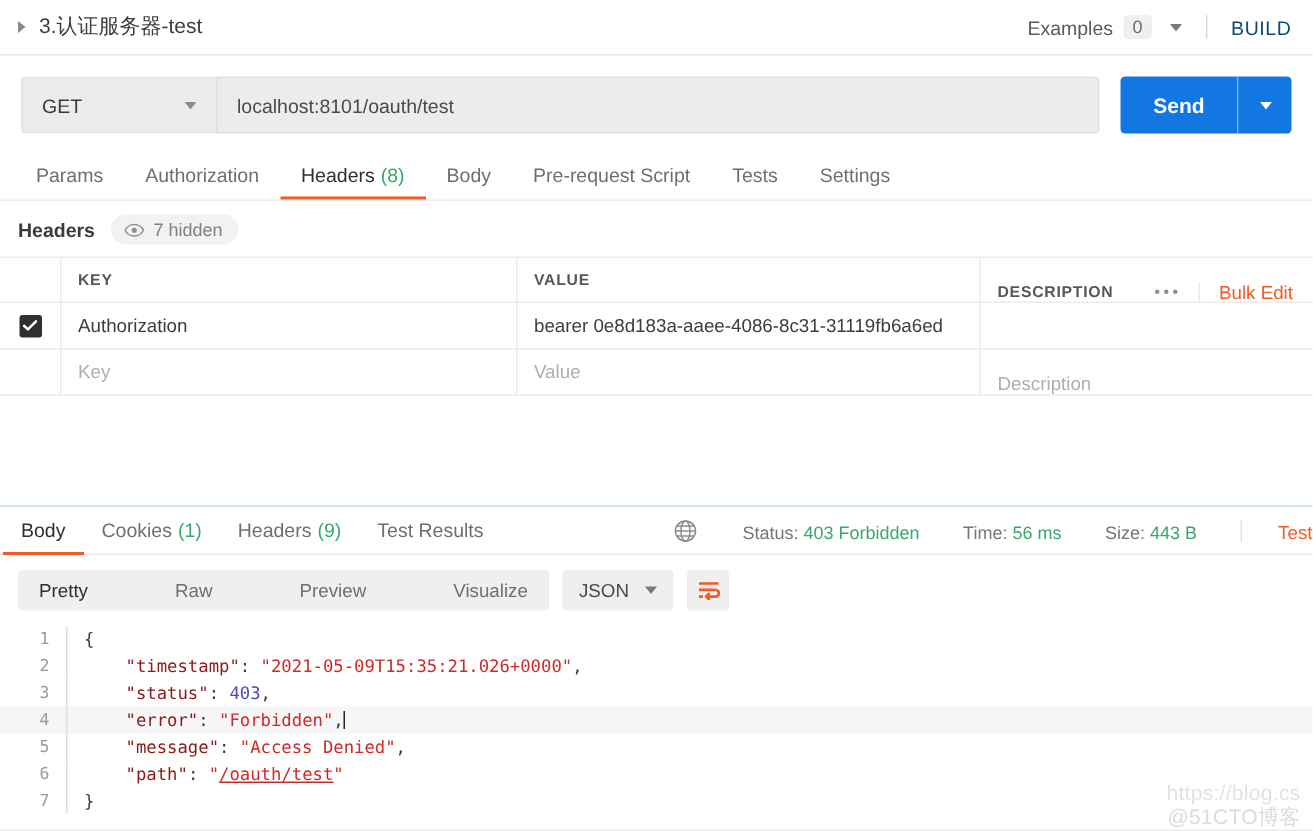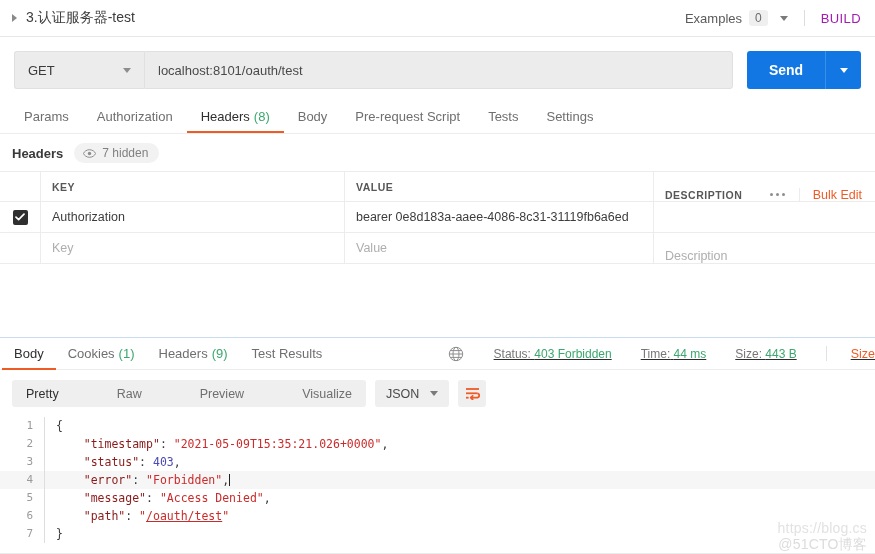--- a/index.html
+++ b/index.html
@@ -36,21 +36,21 @@
     border-radius:3px; padding:1px 6px; font-size:12px;
   }
   .caret-down {
     width: 0; height: 0;
     border-top: 5px solid #7a7a7a;
     border-left: 4px solid transparent;
     border-right: 4px solid transparent;
     margin-left: 12px;
   }
   .vdiv { width:1px; height:16px; background:#dcdcdc; margin: 0 16px; }
-  .build-label { font-size:13px; color:#a21caf; letter-spacing:.4px; }
+  .build-label { font-size:13px; color:#0c4a6e; letter-spacing:.4px; }
 
   
   .urlrow {
     display:flex; align-items:center;
     padding: 14px 14px 13px 14px;
     gap: 0;
   }
   .method-box {
     width: 130px; height: 38px;
     background:#ececec; border:1px solid #e0e0e0; border-right:none;
@@ -171,21 +171,21 @@
     padding-left:0;
   }
   .rtabs { display:flex; align-items:flex-end; height:32px; padding-left:2px; }
   .rtab {
     padding: 0 12px; height:31px; display:flex;align-items:center;
     font-size:13px; color:#6f6f6f; cursor:pointer;
     border-bottom:2px solid transparent; white-space:nowrap;
   }
   .rtab.active { color:#2f2f2f; border-bottom-color:#ef5b25; }
   .rtab .cnt { color:#3aa76d; margin-left:4px; }
-  .resp-meta { margin-left:auto; display:flex; align-items:center; gap:12px; padding-right:0;text-decoration:underline; }
+  .resp-meta { margin-left:auto; display:flex; align-items:flex-end; gap:12px; padding-right:0; }
   .globe { margin-right:18px; display:block; }
   .meta-item { font-size:12px; color:#767676; margin-right:17px; white-space:nowrap; }
   .meta-item b { color:#3aa76d; font-weight:normal; }
   .meta-sep { width:1px;height:15px;background:#e2e2e2; margin-right:12px; }
   .save-resp { color:#ef5b25; font-size:12.5px; cursor:pointer; white-space:nowrap; }
 
   
   .body-toolbar {
     display:flex; align-items:center; gap:9px;
     padding: 10px 0 10px 12px;
@@ -389,24 +389,24 @@
 
     <div class="resp-meta">
       <svg class="globe" width="16" height="16" viewBox="0 0 16 16">
         <circle cx="8" cy="8" r="6.7" fill="none" stroke="#8d8d8d" stroke-width="1"></circle>
         <ellipse cx="8" cy="8" rx="3" ry="6.7" fill="none" stroke="#8d8d8d" stroke-width="1"></ellipse>
         <line x1="1.3" y1="8" x2="14.7" y2="8" stroke="#8d8d8d" stroke-width="1"></line>
         <line x1="2.3" y1="4.6" x2="13.7" y2="4.6" stroke="#8d8d8d" stroke-width="1"></line>
         <line x1="2.3" y1="11.4" x2="13.7" y2="11.4" stroke="#8d8d8d" stroke-width="1"></line>
       </svg>
       <span class="meta-item"><span>Status:</span> <b>403 Forbidden</b></span>
-      <span class="meta-item"><span>Time:</span> <b>44 ms</b></span>
+      <span class="meta-item"><span>Time:</span> <b>56 ms</b></span>
       <span class="meta-item"><span>Size:</span> <b>443 B</b></span>
       <span class="meta-sep"></span>
-      <span class="save-resp">Size</span>
+      <span class="save-resp">Test</span>
     </div>
   </div>
 
   <div class="body-toolbar">
     <div class="seg">
       <div class="seg-item active">Pretty</div>
       <div class="seg-item">Raw</div>
       <div class="seg-item">Preview</div>
       <div class="seg-item">Visualize</div>
     </div>

